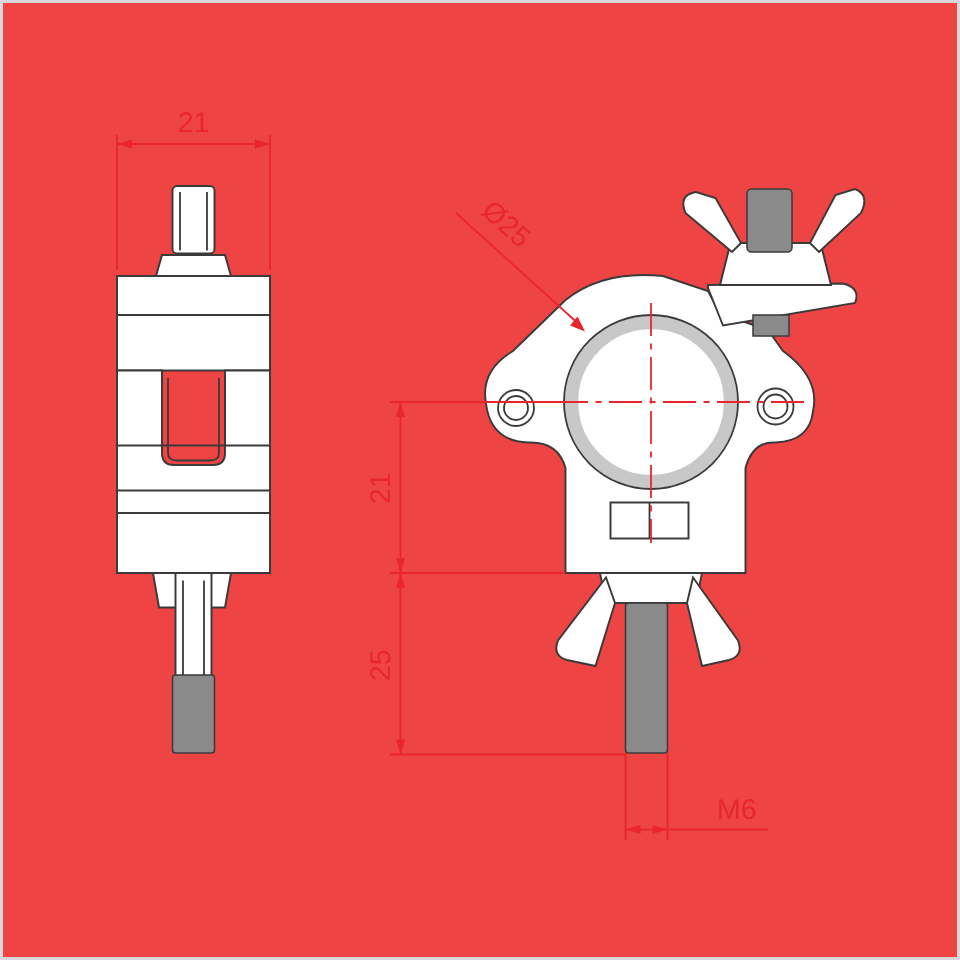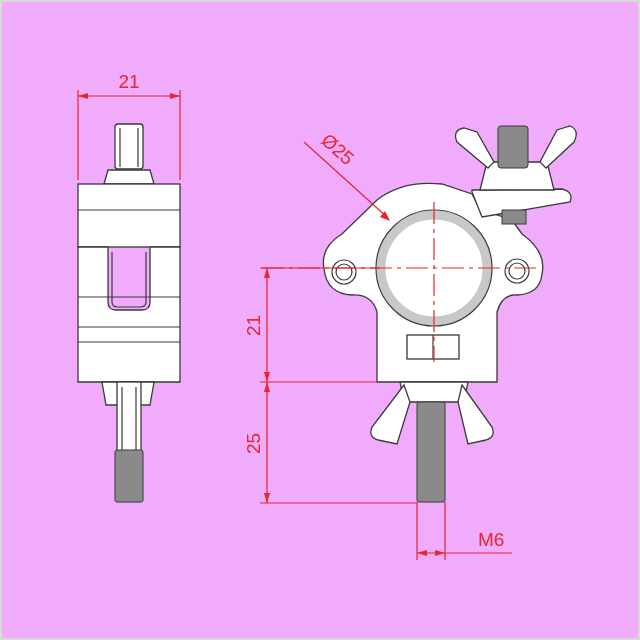--- a/index.html
+++ b/index.html
@@ -1,21 +1,21 @@
 <!DOCTYPE html>
 <html><head>
 <meta charset="utf-8">
 <style>
   html, body { margin: 0; padding: 0; background: #ffffff; }
   .frame {
     position: relative;
     width: 640px; height: 640px;
     box-sizing: border-box;
     border: 2px solid #d9d9d9;
-    background: #f0abfc;
+    background: #ef4444;
     overflow: hidden;
   }
   svg { position: absolute; left: 0; top: 0; }
   .dimtext {
     font-family: "Liberation Sans", sans-serif;
     font-size: 19px;
     fill: #e8262b;
   }
   .part { fill: #ffffff; stroke: #3a3a3a; stroke-width: 1.3; }
   .partline { fill: none; stroke: #3a3a3a; stroke-width: 1.2; }

